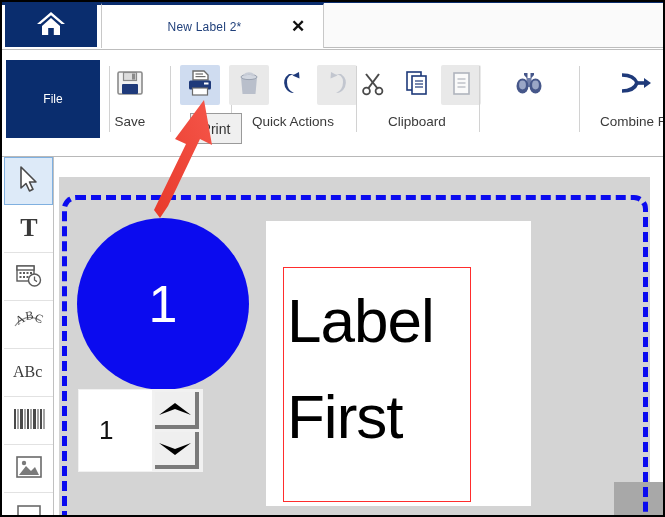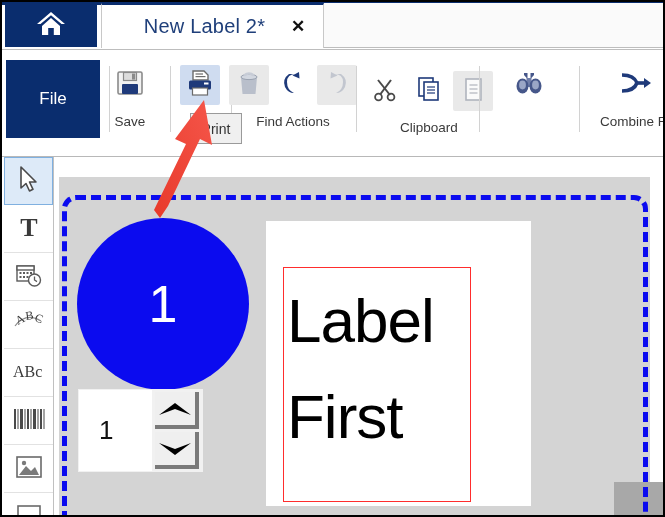--- a/index.html
+++ b/index.html
@@ -36,21 +36,21 @@
     background:#ffffff;
     border-left:1px solid #c8c8c8;
     border-right:1px solid #c8c8c8;
     border-top:2px solid #0a2d6e;
     box-sizing:border-box;
     display:flex;align-items:center;
     cursor:pointer;
   }
   .tab-title{
     flex:1;text-align:center;
-    color:#1f3f7a;font-size:20px;
+    color:#1f3f7a;font-size:12px;
     padding-left:26px;
     letter-spacing:.2px;
   }
   .tab-close{
     width:34px;text-align:center;
     color:#111;font-size:17px;font-weight:bold;
     cursor:pointer;
     padding-right:8px;
   }
   .tabstrip-rest{
@@ -68,21 +68,21 @@
   .ribbon{
     position:absolute;left:0;top:48px;width:665px;height:107px;
     background:#ffffff;
     border-bottom:1px solid #b8b8b8;
     box-sizing:border-box;
   }
   .filebtn{
     position:absolute;left:4px;top:10px;width:94px;height:78px;
     background:#0a2d6e;color:#fff;
     display:flex;align-items:center;justify-content:center;
-    font-size:17px;cursor:pointer;
+    font-size:12px;cursor:pointer;
   }
   .rgroup{
     position:absolute;top:10px;height:80px;
     display:flex;flex-direction:column;align-items:center;
     justify-content:flex-start;
   }
   .rgroup .icons{
     height:50px;display:flex;align-items:center;justify-content:center;gap:4px;
   }
   .rgroup .glabel{
@@ -283,25 +283,25 @@
         </div>
         <div class="iconbtn dis">
           <span>
             <svg width="26" height="28" viewBox="0 0 26 28">
               <path d="M8 5 Q19 4 19 13 Q19 21 12 24 Q18 24 21 18 Q24 10 17 5 Z" fill="#c2c6cf"></path>
               <path d="M7 3 L13.5 6.4 L6.5 9.5 Z" fill="#c2c6cf"></path>
             </svg>
           </span>
         </div>
       </div>
-      <div class="glabel">Find Actions</div>
+      <div class="glabel">Quick Actions</div>
     </div>
 
     <div class="sep" style="left:354px;"></div>
-    <div class="rgroup" style="left:369px;width:116px;justify-content:center;">
+    <div class="rgroup" style="left:357px;width:116px;">
       <div class="icons">
         <div class="iconbtn">
           <span>
             <svg width="26" height="28" viewBox="0 0 26 28">
               <line x1="6" y1="5" x2="18" y2="20" stroke="#4a4a4a" stroke-width="2"></line>
               <line x1="19" y1="5" x2="8.5" y2="19" stroke="#4a4a4a" stroke-width="2"></line>
               <circle cx="6.5" cy="22" r="3.4" fill="none" stroke="#4a4a4a" stroke-width="1.8"></circle>
               <circle cx="19" cy="22" r="3.4" fill="none" stroke="#4a4a4a" stroke-width="1.8"></circle>
             </svg>
           </span>

